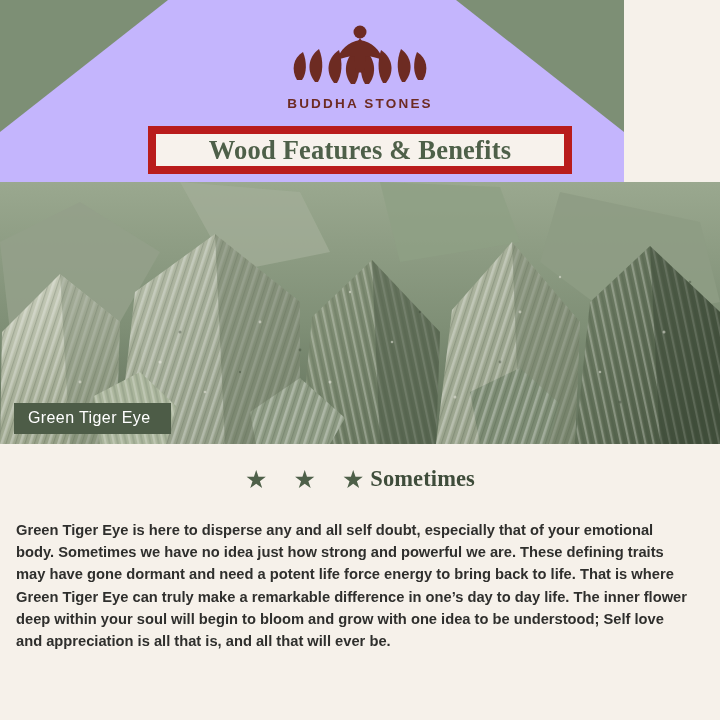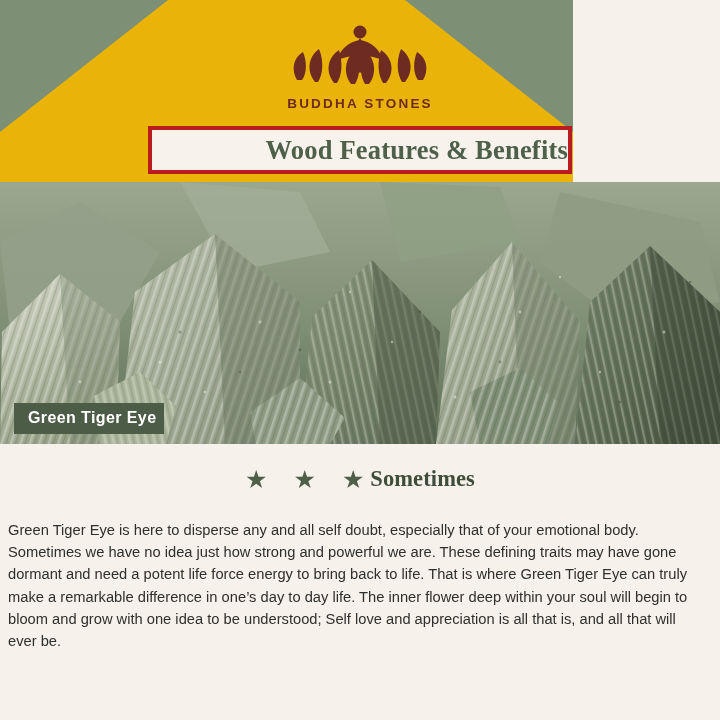--- a/index.html
+++ b/index.html
@@ -17,23 +17,23 @@
     position: relative;
     width: 720px;
     height: 720px;
     background: #f6f1ea;
     overflow: hidden;
   }
 
   
   .top-band {
     position: relative;
-    width: 573px;
+    width: 624px;
     height: 182px;
-    background: #eab308;
+    background: #c4b5fd;
     overflow: hidden;
   }
   .corner-left {
     position: absolute;
     top: 0;
     left: 0;
     width: 240px;
     height: 182px;
     background: #7d8f75;
     clip-path: polygon(0 0, 168px 0, 0 132px);
@@ -70,25 +70,25 @@
   }
 
   
   .title-plaque {
     position: absolute;
     left: 148px;
     top: 126px;
     width: 424px;
     height: 48px;
     background: #f7f2ec;
-    border: 4px solid #b91c1c;
+    border: 8px solid #b91c1c;
     box-sizing: border-box;
     display: flex;
     align-items: center;
-    justify-content: flex-end;
+    justify-content: center;
   }
   .title-plaque .title {
     font-size: 26.5px;
     font-weight: 700;
     color: #4e6049;
     letter-spacing: 0.2px;
     font-family: "Liberation Serif", serif;
   }
 
   
@@ -106,23 +106,23 @@
     height: 262px;
     display: block;
   }
   .hero-label {
     position: absolute;
     left: 14px;
     bottom: 10px;
     background: #4d5c47;
     color: #ffffff;
     font-size: 16px;
-    font-weight: 700;
+    font-weight: 400;
     letter-spacing: 0.4px;
-    padding: 6px 8px 7px 14px;
+    padding: 6px 20px 7px 14px;
   }
 
   
   .benefits {
     display: flex;
     align-items: center;
     justify-content: center;
     gap: 26px;
     padding-top: 22px;
     padding-bottom: 6px;
@@ -140,25 +140,25 @@
   .benefit .benefit-label {
     font-size: 22.5px;
     font-weight: 700;
     color: #3f4d3b;
     font-family: "Liberation Serif", serif;
     letter-spacing: 0.1px;
   }
 
   
   .body-copy {
-    padding: 6px 26px 0 8px;
+    padding: 6px 26px 0 16px;
     font-size: 14.7px;
     line-height: 1.52;
     color: #2f2f2d;
-    font-weight: 400;
+    font-weight: 700;
     text-align: left;
   }
 
   
   .bottom-space {
     height: 72px;
   }
 </style>
 </head>
 <body>

